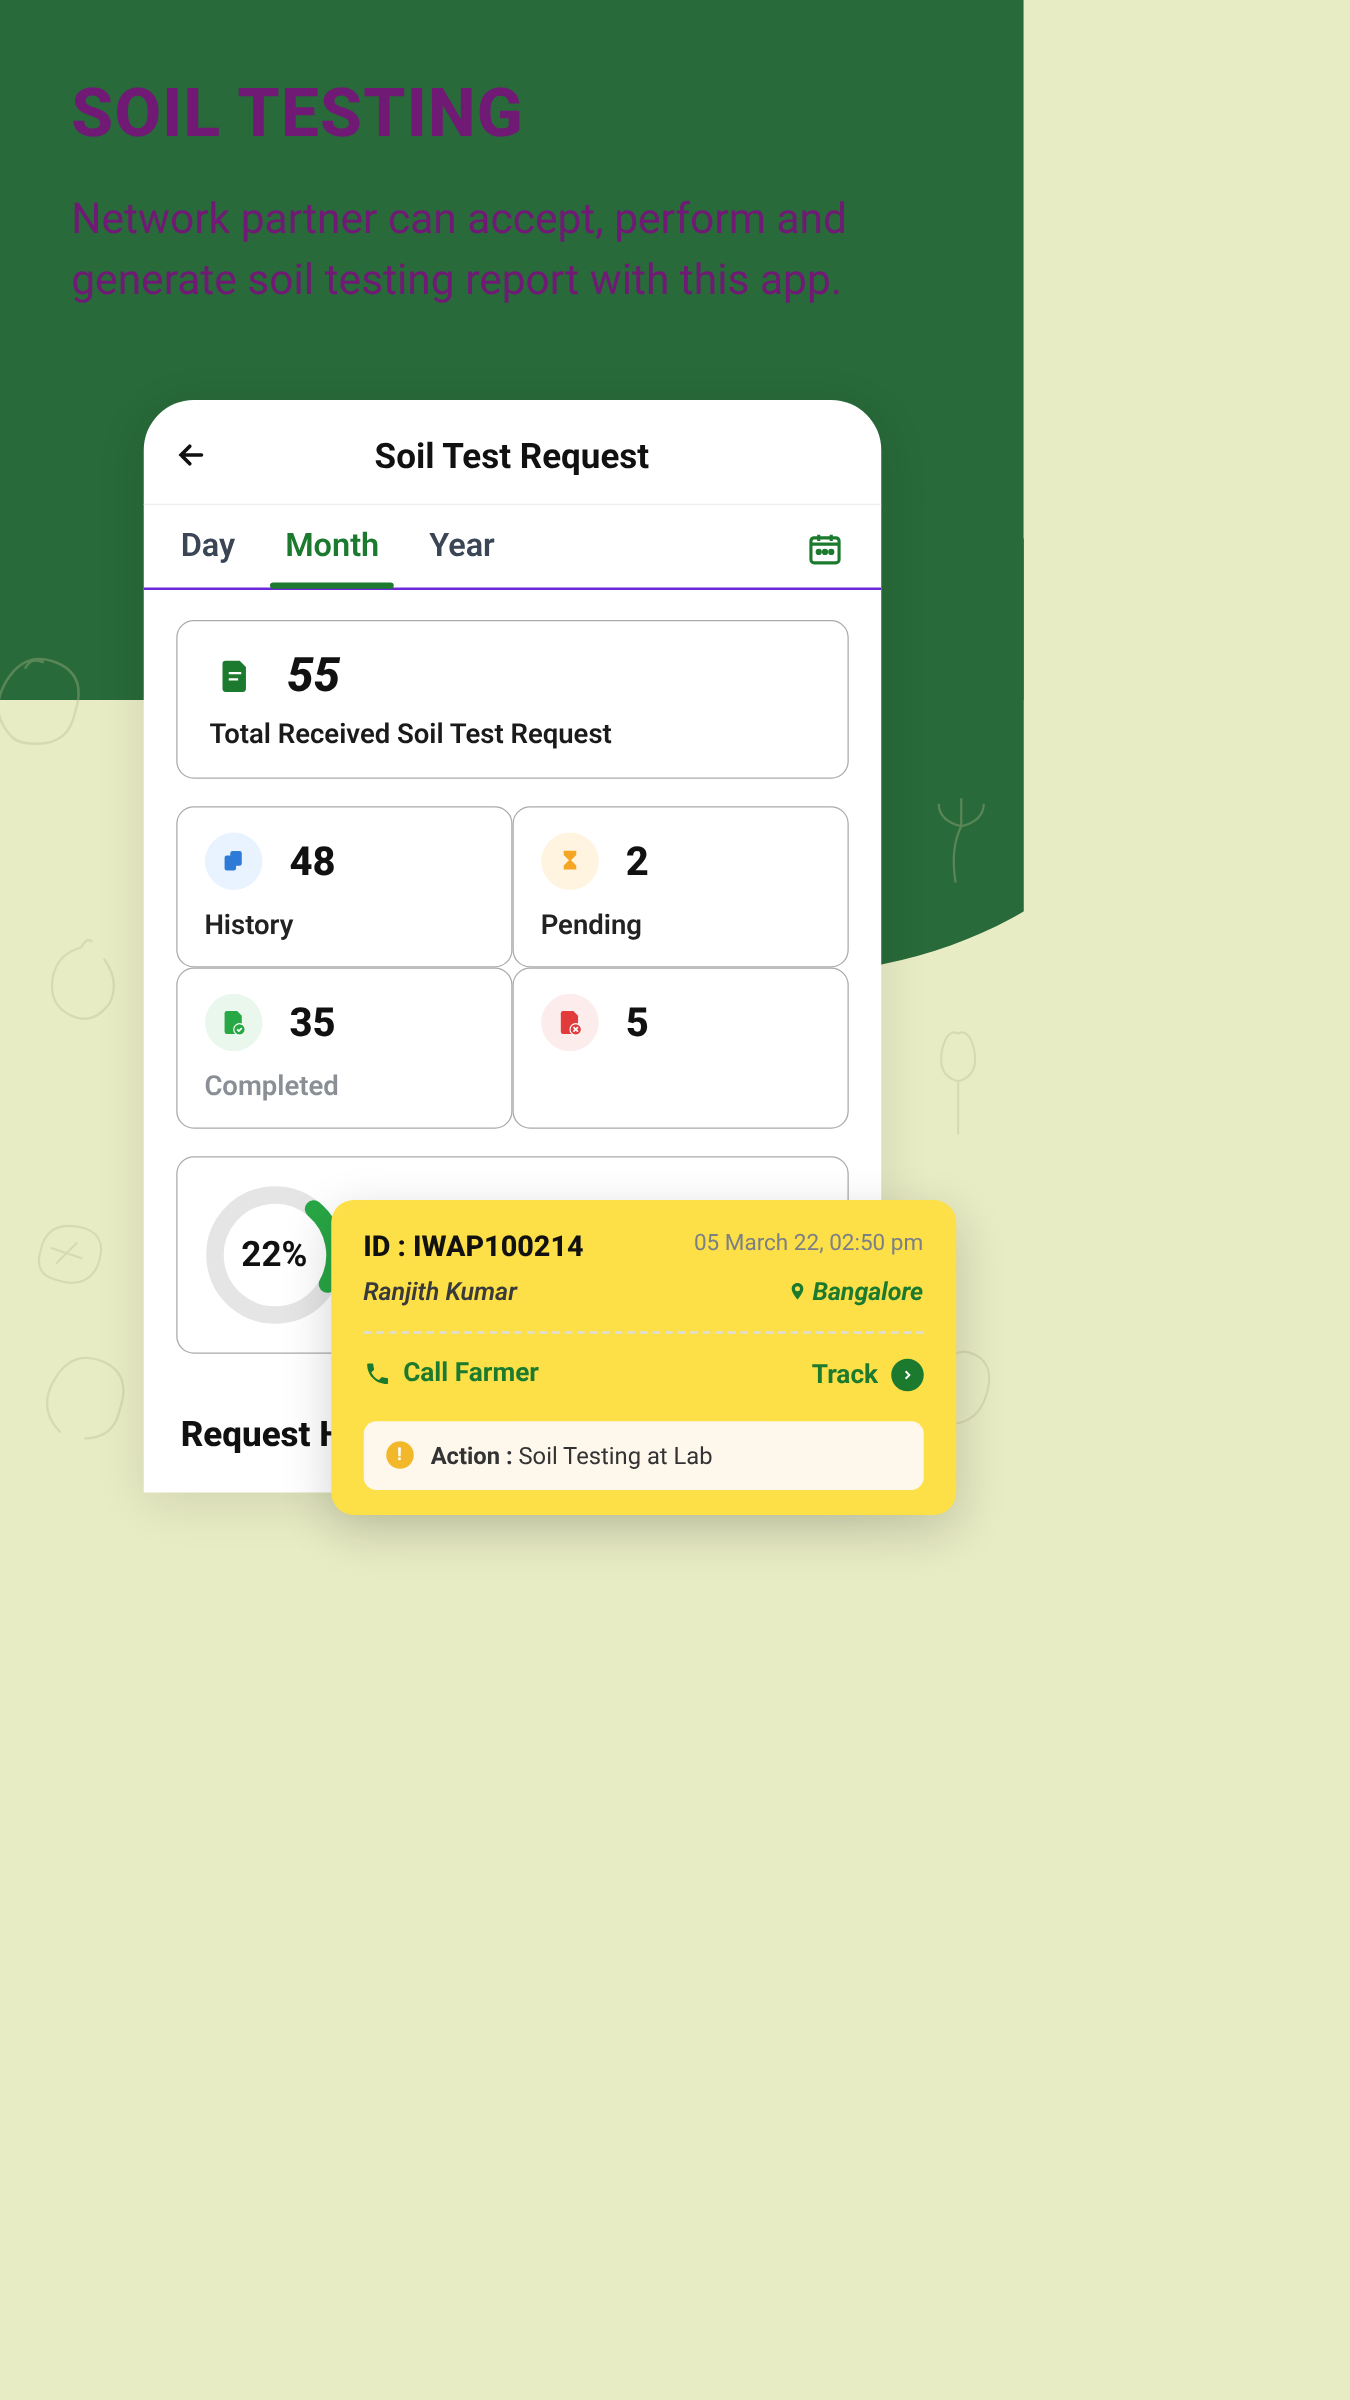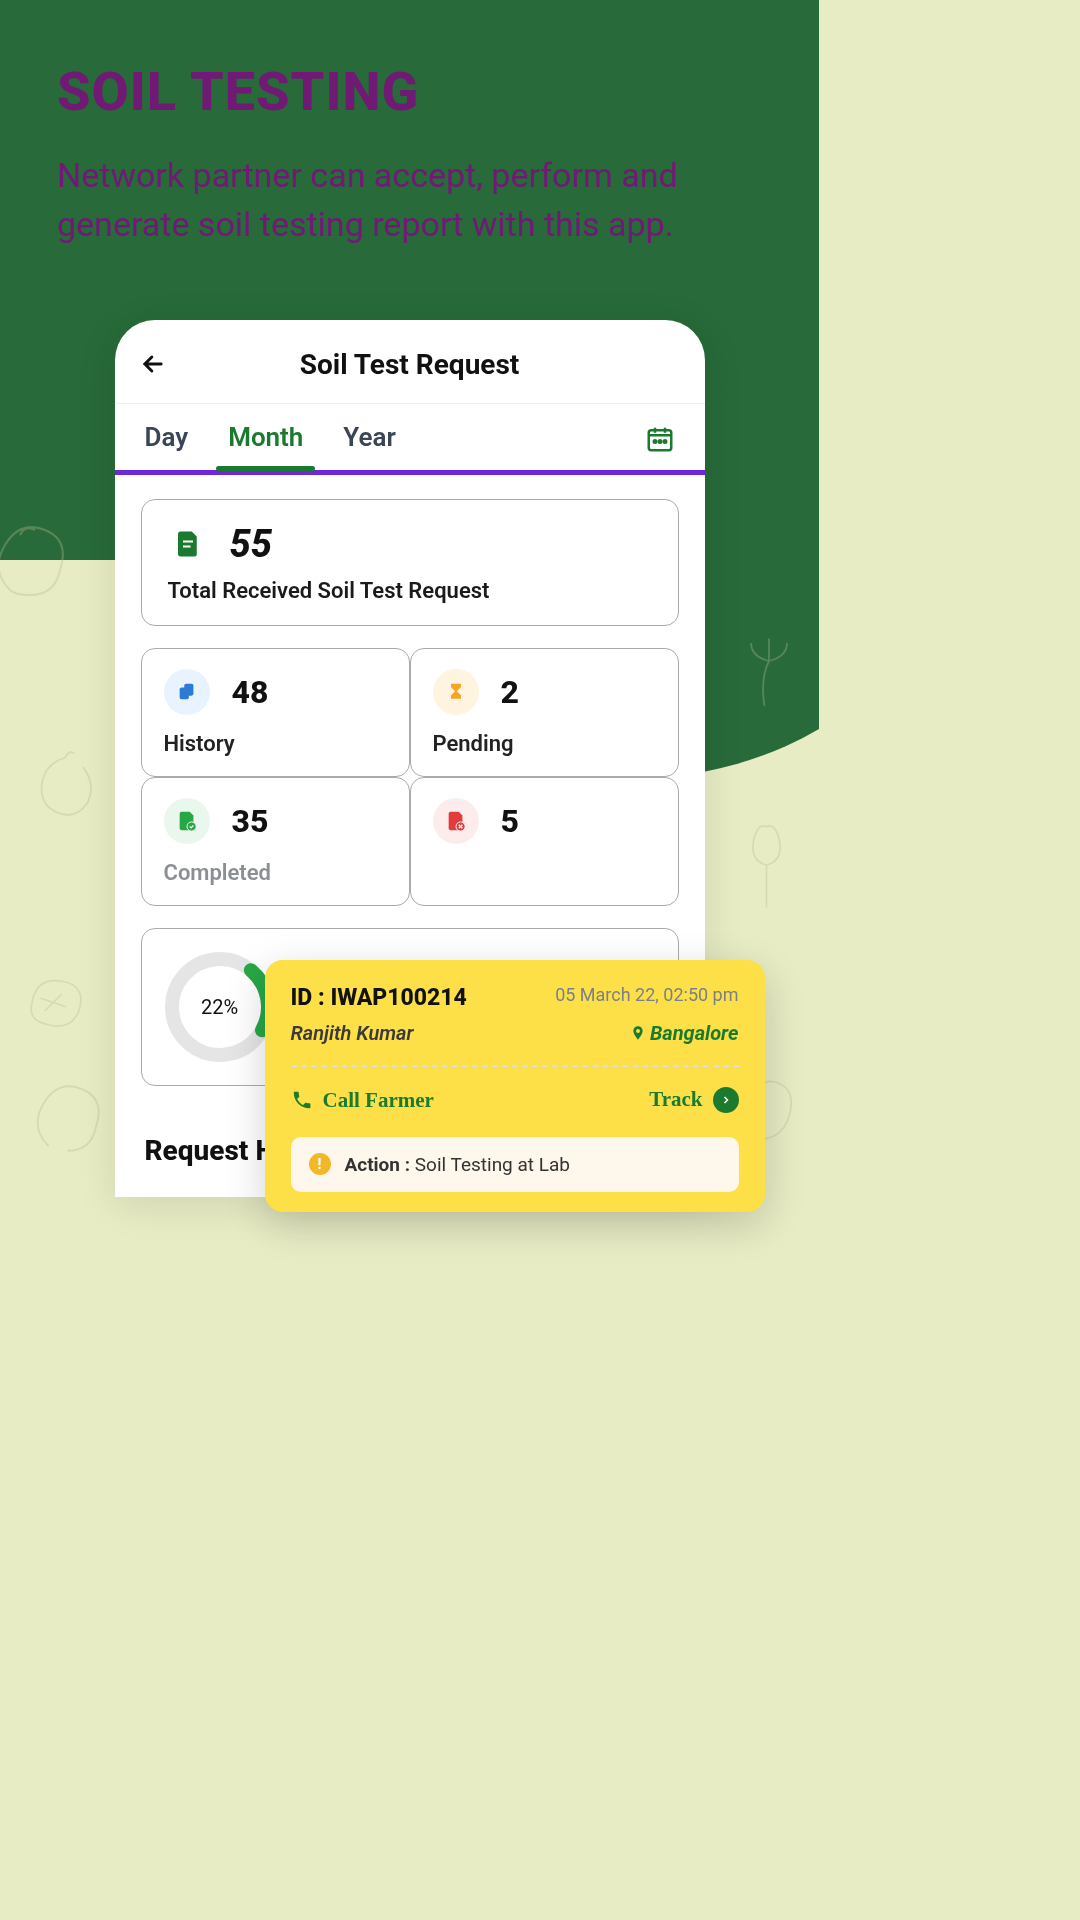--- a/index.html
+++ b/index.html
@@ -69,21 +69,21 @@
   text-align: center;
   font-size: 28px;
   font-weight: 700;
   color: #111;
   margin-left: -38px;
 }
 .tabs {
   display: flex;
   align-items: center;
   padding: 18px 30px 0;
-  border-bottom: 5px solid #6d28d9;
+  border-bottom: 2px solid #6d28d9;
   gap: 40px;
 }
 .tab {
   font-size: 26px;
   font-weight: 600;
   color: #3a4555;
   padding-bottom: 18px;
   position: relative;
 }
 .tab.active { color: #1b7a2e; }
@@ -137,41 +137,41 @@
   align-items: center;
 }
 .donut {
   position: relative;
   width: 120px; height: 120px;
 }
 .donut svg { transform: rotate(-50deg); }
 .donut-text {
   position: absolute; top: 0; left: 0; right: 0; bottom: 0;
   display: flex; align-items: center; justify-content: center;
-  font-size: 20px; font-weight: 400; color: #111;
+  font-size: 28px; font-weight: 700; color: #111;
 }
 .detail-card {
   position: absolute;
   right: -60px;
   top: 640px;
   width: 500px;
   background: #fde047;
   border-radius: 18px;
   box-shadow: 0 12px 40px rgba(0,0,0,.18);
   padding: 24px 26px 20px;
   z-index: 5;
 }
 .detail-head { display: flex; justify-content: space-between; align-items: flex-start; }
 .detail-id { font-size: 23px; font-weight: 800; color: #111; }
 .detail-date { font-size: 18px; color: #7b7f86; }
 .detail-sub { display: flex; justify-content: space-between; margin-top: 10px; align-items: flex-end; font-style: italic; }
 .detail-name { font-size: 20px; font-weight: 600; color: #3a3a3a; }
 .detail-loc { display: flex; align-items: center; gap: 4px; font-size: 20px; font-weight: 700; color: #1b7a2e; }
 .detail-divider { border-top: 2px dashed #ddd; margin: 20px 0; }
-.detail-actions { display: flex; justify-content: space-between; align-items: flex-end; font-family: Liberation Serif, serif; }
+.detail-actions { display: flex; justify-content: space-between; align-items: flex-start; }
 .call-farmer { display: flex; align-items: center; gap: 10px; font-size: 21px; font-weight: 700; color: #1b7a2e; }
 .track { display: flex; align-items: center; gap: 10px; font-size: 21px; font-weight: 700; color: #1b7a2e; }
 .circle-btn { width: 26px; height: 26px; border-radius: 50%; background: #1b7a2e; display: flex; align-items: center; justify-content: center; }
 .action-banner {
   margin-top: 24px;
   background: #fdf7ec;
   border-radius: 10px;
   padding: 16px 18px;
   display: flex;
   align-items: center;

